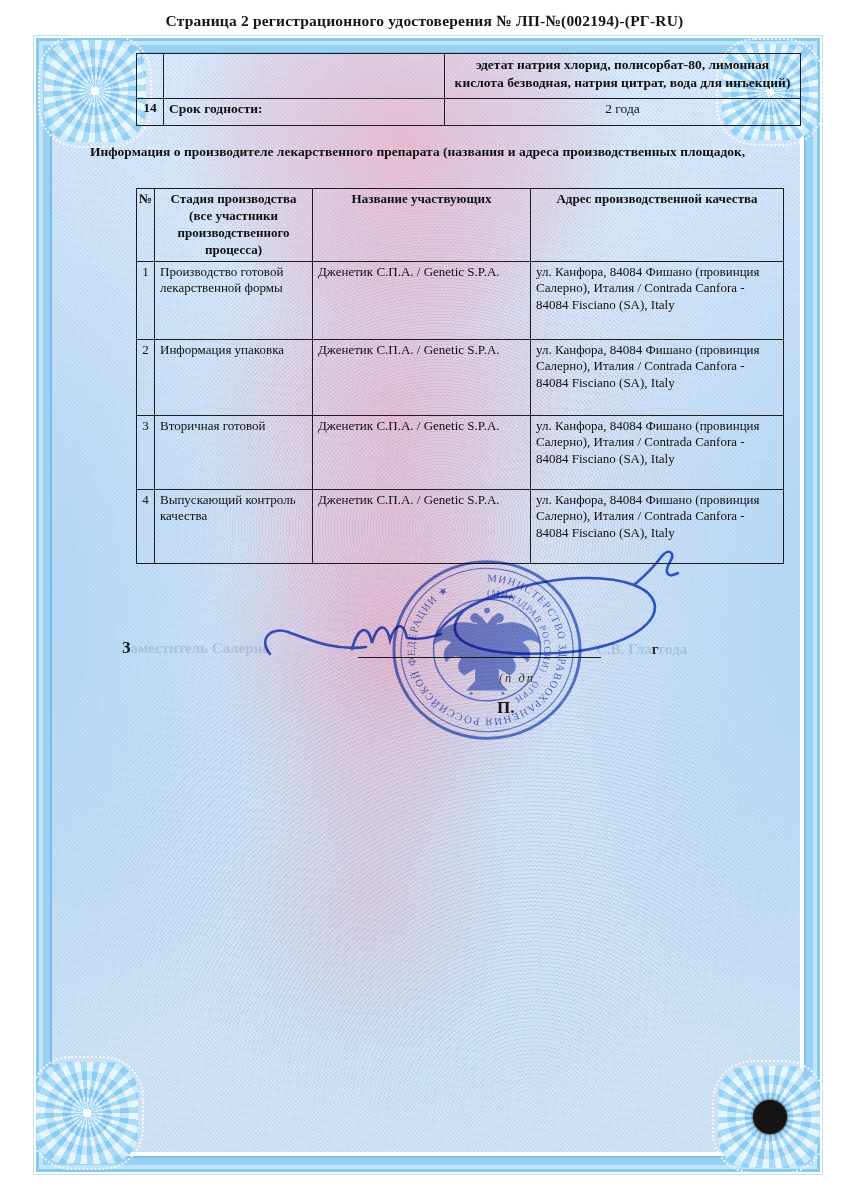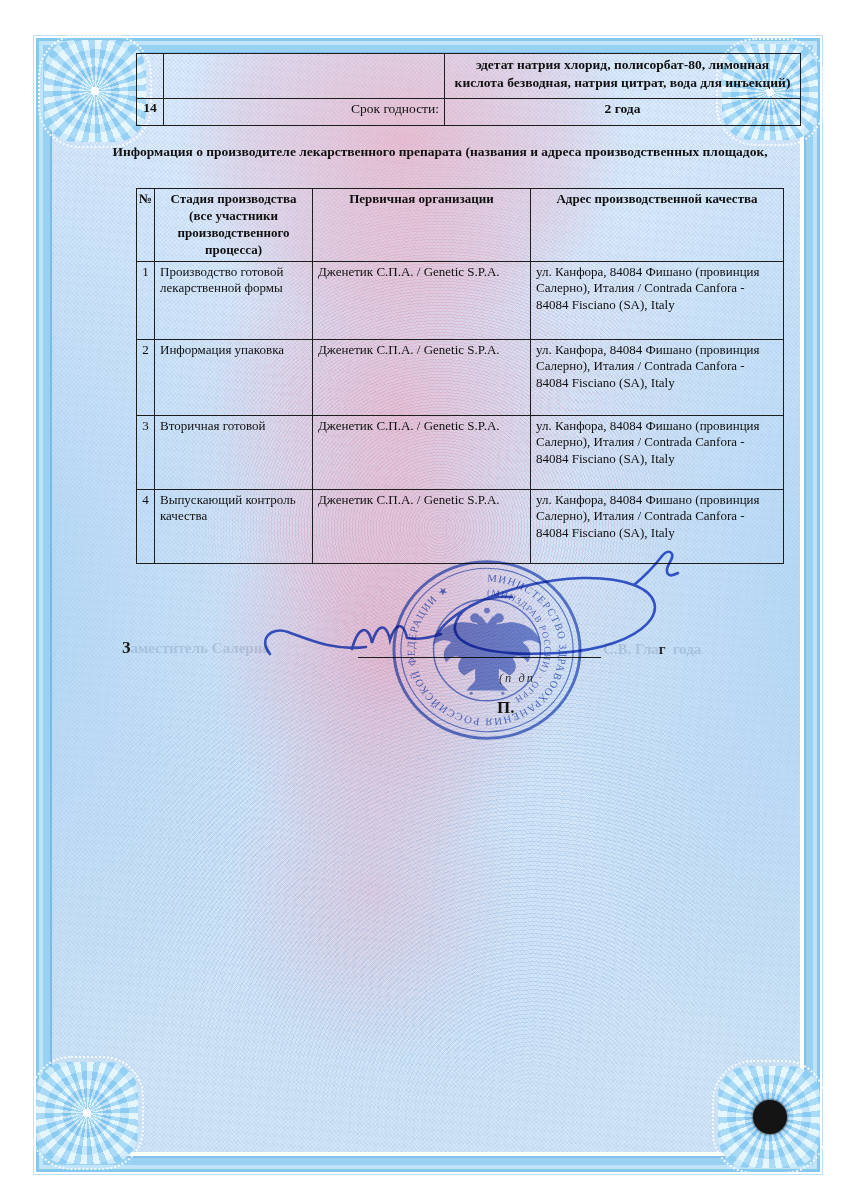--- a/index.html
+++ b/index.html
@@ -90,55 +90,56 @@
   
   table{border-collapse:collapse;table-layout:fixed;z-index:2;position:absolute;border-radius:20px;}
   td,th{border:1.5px solid #1d1d1d;vertical-align:top;padding:2px 5px;
         font-family:"Liberation Serif", serif;color:#101010;overflow:hidden;}
 
   .top-table{left:136px;top:53px;width:664px;font-size:13.5px;}
   .top-table .cont td{height:40px;}
   .top-table .r14 td{height:22px;}
   .top-table .cell-cont{font-weight:700;text-align:center;line-height:1.35;}
   .top-table .cell-num{font-weight:700;text-align:center;padding:1px 2px;}
-  .top-table .cell-label{font-weight:400;text-align:right;}
-  .top-table .cell-value{font-weight:700;text-align:center;}
+  .top-table .cell-label{font-weight:700;}
+  .top-table .cell-value{font-weight:400;text-align:center;}
 
   .man-table{left:136px;top:188px;width:647px;font-size:13px;line-height:1.3;}
   .man-table th{text-align:center;font-weight:700;font-size:13px;}
   .man-table thead tr{height:72px;}
   .man-table tbody tr:nth-child(1){height:78px;}
   .man-table tbody tr:nth-child(2){height:76px;}
   .man-table tbody tr:nth-child(3){height:74px;}
   .man-table tbody tr:nth-child(4){height:74px;}
   .man-table .c-num{text-align:center;padding:2px 1px;}
   .man-table td{font-weight:400;}
 
   
   .sig-label{position:absolute;left:122px;top:639px;z-index:2;font-size:15px;white-space:nowrap;}
   .sig-label .ini{font-weight:700;font-size:16px;color:#1a1a1a;}
   .sig-label .ghost{font-weight:700;color:rgba(115,140,170,.32);}
   .sig-name{position:absolute;left:596px;top:641px;z-index:2;font-size:15px;font-weight:700;white-space:nowrap;}
-  .sig-name .ghost{color:rgba(115,140,170,.32);margin-left:7px;}
+  .sig-name .ghost{color:rgba(115,140,170,.32);}
   .sig-name .dark{color:#2b2b2b;}
   .sig-line{position:absolute;left:358px;top:657px;width:243px;border-top:1.6px solid #1c1c1c;z-index:2;}
   .sig-caption{position:absolute;left:462px;top:671px;width:110px;text-align:center;
                font-size:12.5px;color:#2e2e2e;z-index:4;letter-spacing:2px;font-style:italic;}
   .stamp-mark{position:absolute;left:497px;top:698px;font-size:17px;font-weight:700;color:#141414;z-index:4;}
 
   .stamp{position:absolute;left:388px;top:556px;width:198px;height:188px;z-index:3;
          mix-blend-mode:multiply;opacity:.92;}
   .signature{position:absolute;left:248px;top:548px;width:432px;height:130px;z-index:4;
              mix-blend-mode:multiply;}
 </style>
 </head>
 <body>
 
 <div class="page">
 
+  <div class="page-header">Страница 2  регистрационного удостоверения № ЛП-№(002194)-(РГ-RU)</div>
 
   <div class="bg"></div>
   <div class="pink-rings"></div>
   <div class="blue-rings"></div>
   <div class="frame"></div>
 
   <div class="rosette tl"></div>
   <div class="rosette tr"></div>
   <div class="rosette bl"></div>
   <div class="rosette br"></div>
@@ -157,36 +158,36 @@
       <td class="cell-cont">эдетат  натрия хлорид, полисорбат-80, лимонная кислота безводная, натрия цитрат, вода для инъекций)</td>
     </tr>
     <tr class="r14">
       <td class="cell-num">14</td>
       <td class="cell-label">Срок годности:</td>
       <td class="cell-value">2 года</td>
     </tr>
   </tbody>
     </table>
 
-  <div style="position:absolute;left:90px;top:143px;width:700px;text-align:center;font-size:13.5px;font-weight:700;line-height:1.4;z-index:2;">
+  <div style="position:absolute;left:90px;top:143px;width:700px;text-align:left;font-size:13.5px;font-weight:700;line-height:1.4;z-index:2;">
     <div>Информация о производителе лекарственного препарата (названия и адреса производственных площадок,</div>
   </div>
 
   <table class="man-table">
     <colgroup>
         <col style="width:18px">
         <col style="width:158px">
         <col style="width:218px">
         <col style="width:253px">
       </colgroup>
     <thead>
       <tr>
         <th class="c-num">№</th>
         <th>Стадия производства (все участники производственного процесса)</th>
-        <th>Первичная организации</th>
+        <th>Название участвующих</th>
         <th>Адрес производственной качества</th>
       </tr>
     </thead>
     <tbody>
     <tr>
       <td class="c-num">1</td>
       <td>Производство готовой лекарственной формы</td>
       <td>Дженетик С.П.А. / Genetic S.P.A.</td>
       <td>ул. Канфора, 84084 Фишано (провинция Салерно), Италия / Contrada Canfora - 84084 Fisciano (SA), Italy</td>
     </tr>

